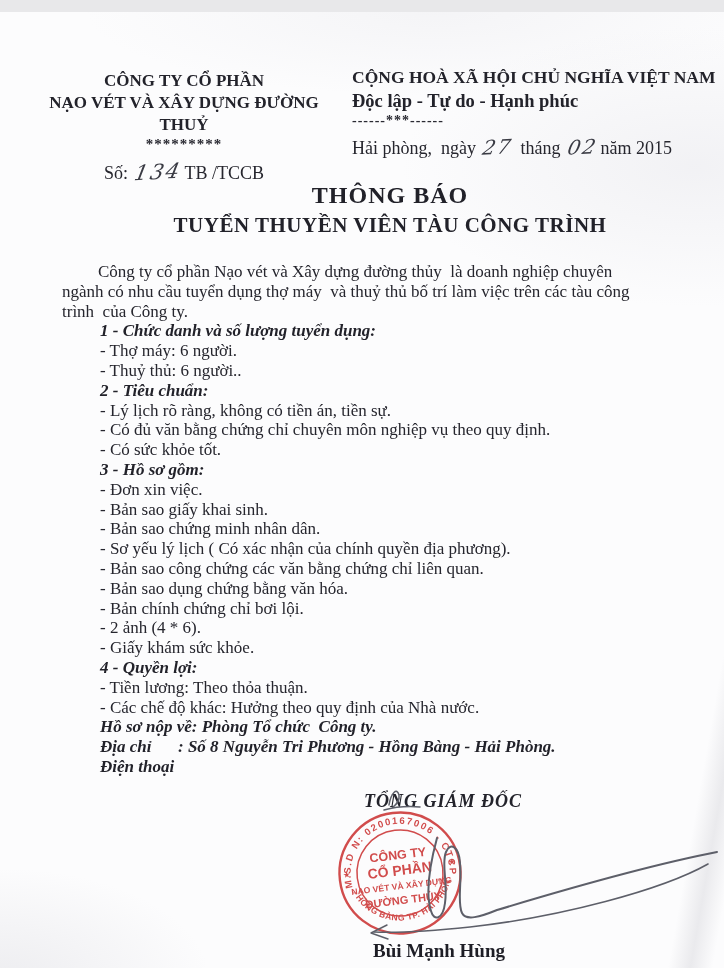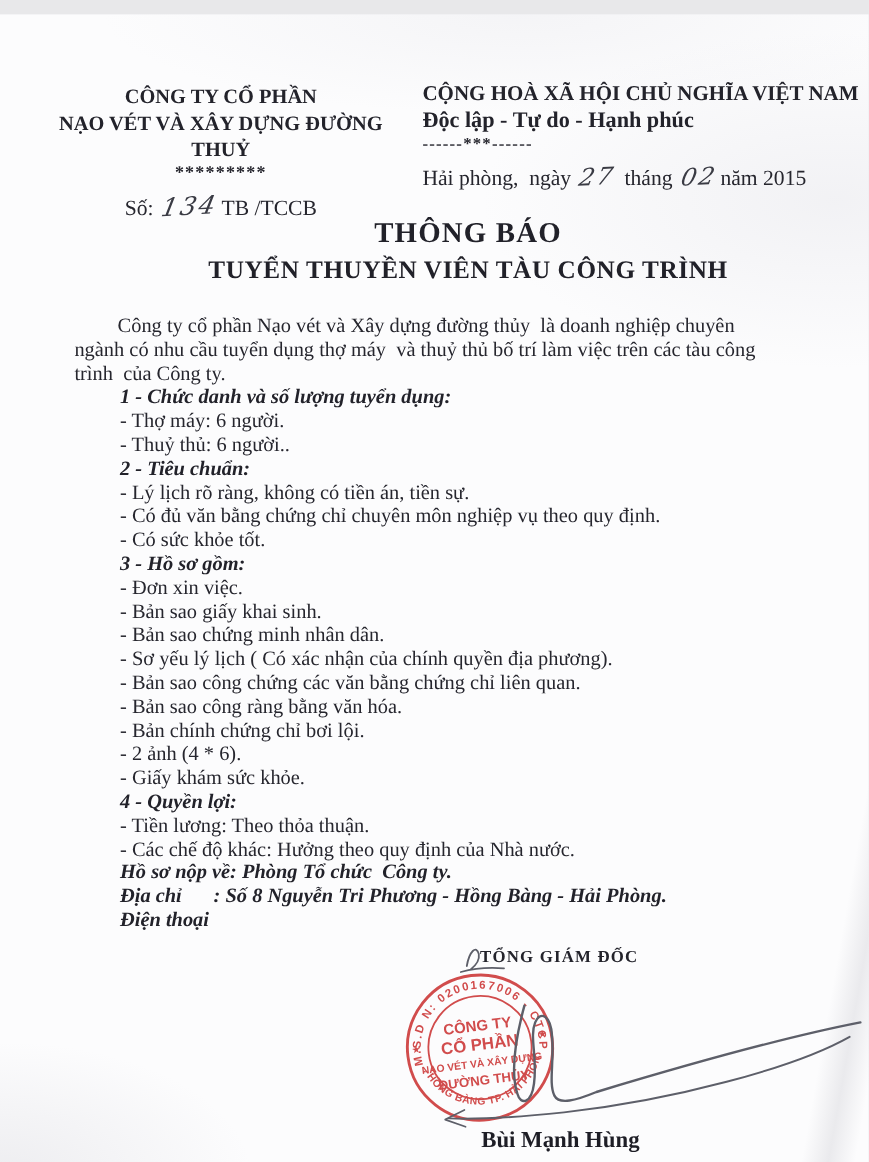--- a/index.html
+++ b/index.html
@@ -43,23 +43,23 @@
   .doc-body { position:absolute; left:62px; top:250px; width:628px; font-size:17px; }
   .bl { line-height:19.8px; }
   .indent { padding-left:36px; }
   .sect { margin-left:38px; }
   .sect-h { font-weight:bold; font-style:italic; color:#22222a; }
   .contact { margin-left:38px; font-weight:bold; font-style:italic; color:#22222a; }
   .c-row { display:flex; }
   .c-label { width:78px; flex:0 0 auto; }
 
   
-  .sig-title { position:absolute; left:400px; top:779px; font-weight:bold; font-size:14px;
-               letter-spacing:1px; color:#23232b; }
-  .sig-name  { position:absolute; left:342px; top:928px; width:250px; text-align:center;
+  .sig-title { position:absolute; left:364px; top:779px; font-weight:bold; font-size:18px;
+               letter-spacing:1px; color:#23232b;font-style:italic; }
+  .sig-name  { position:absolute; left:314px; top:928px; width:250px; text-align:center;
                font-weight:bold; font-size:19px; color:#1e1e26; }
   .stamp-svg { position:absolute; left:334px; top:795px; width:132px; height:132px; opacity:0.93; }
   .pen-svg   { position:absolute; left:340px; top:770px; width:384px; height:175px; }
 </style>
 </head>
 <body>
 
 <div class="page">
 
   <div class="hdr-left">
@@ -107,21 +107,21 @@
       <div class="bl t">- Có sức khỏe tốt.</div>
     </div>
 
     <div class="sect">
       <div class="bl sect-h t">3 - Hồ sơ gồm:</div>
       <div class="bl t">- Đơn xin việc.</div>
       <div class="bl t">- Bản sao giấy khai sinh.</div>
       <div class="bl t">- Bản sao chứng minh nhân dân.</div>
       <div class="bl t">- Sơ yếu lý lịch ( Có xác nhận của chính quyền địa phương).</div>
       <div class="bl t">- Bản sao công chứng các văn bằng chứng chỉ liên quan.</div>
-      <div class="bl t">- Bản sao công ràng bằng văn hóa.</div>
+      <div class="bl t">- Bản sao dụng chứng bằng văn hóa.</div>
       <div class="bl t">- Bản chính chứng chỉ bơi lội.</div>
       <div class="bl t">- 2 ảnh (4 * 6).</div>
       <div class="bl t">- Giấy khám sức khỏe.</div>
     </div>
 
     <div class="sect">
       <div class="bl sect-h t">4 - Quyền lợi:</div>
       <div class="bl t">- Tiền lương: Theo thỏa thuận.</div>
       <div class="bl t">- Các chế độ khác: Hưởng theo quy định của Nhà nước.</div>
     </div>

